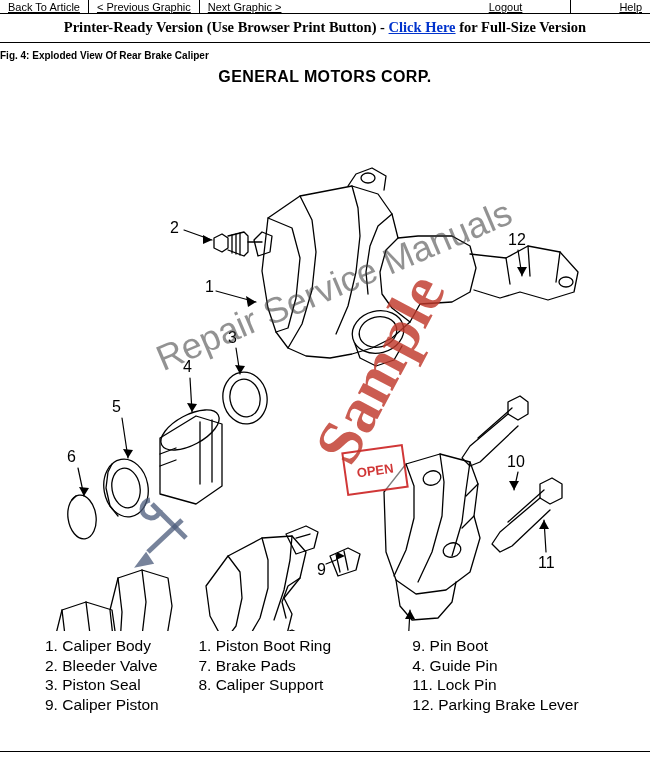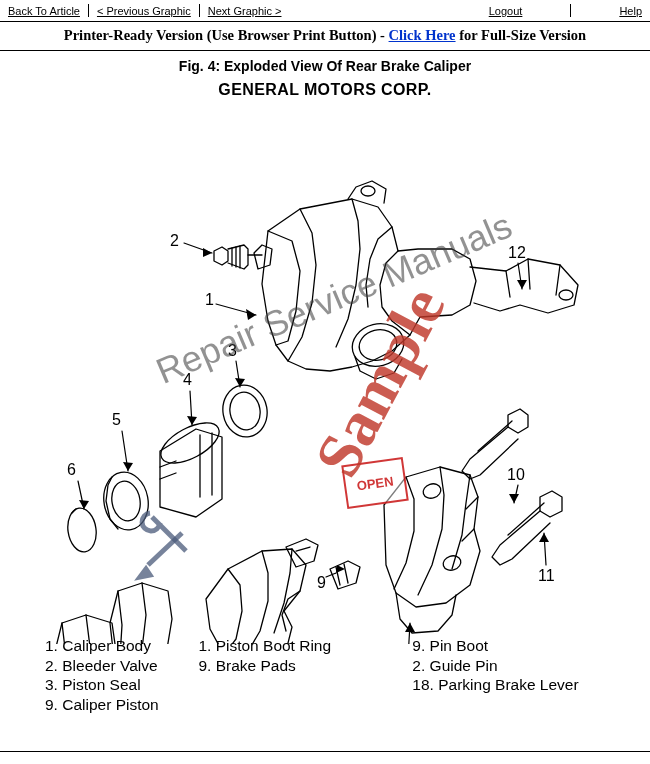--- a/index.html
+++ b/index.html
@@ -11,21 +11,21 @@
     width: 650px;
     height: 764px;
     font-family: "Liberation Serif", serif;
     color: #000;
     position: relative;
     overflow: hidden;
   }
 
   
   .navbar {
-    height: 22px;
+    height: 14px;
     border-bottom: 1px solid #000;
     display: flex;
     align-items: center;
     padding: 0 8px;
     font-family: "Liberation Sans", sans-serif;
     font-size: 11px;
     box-sizing: border-box;
   }
   .nav-left {
     display: flex;
@@ -61,23 +61,22 @@
     padding: 5px 0 6px 0;
   }
   .printer-bar .click-here {
     color: #0033cc;
     text-decoration: underline;
     cursor: pointer;
   }
 
   
   .fig-caption {
-    text-align: center;
-    font-family: "Liberation Sans", sans-serif;
-    font-size: 14px;
+    font-family: "Liberation Sans", sans-serif;
+    font-size: 10px;
     font-weight: bold;
     padding-top: 7px;
   }
   .fig-corp {
     text-align: center;
     font-family: "Liberation Sans", sans-serif;
     font-size: 16px;
     font-weight: bold;
     letter-spacing: 0.4px;
     padding-top: 7px;
@@ -364,23 +363,25 @@
 
 <div class="legend">
   <div class="legend-col c1">
     <div class="legend-item">1. Caliper Body</div>
     <div class="legend-item">2. Bleeder Valve</div>
     <div class="legend-item">3. Piston Seal</div>
     <div class="legend-item">9. Caliper Piston</div>
   </div>
   <div class="legend-col c2">
     <div class="legend-item">1. Piston Boot Ring</div>
-    <div class="legend-item">9. Brake Pads</div>
+    <div class="legend-item">7. Brake Pads</div>
+    <div class="legend-item">8. Caliper Support</div>
   </div>
   <div class="legend-col c3">
     <div class="legend-item">9. Pin Boot</div>
-    <div class="legend-item">2. Guide Pin</div>
-    <div class="legend-item">18. Parking Brake Lever</div>
+    <div class="legend-item">4. Guide Pin</div>
+    <div class="legend-item">11. Lock Pin</div>
+    <div class="legend-item">12. Parking Brake Lever</div>
   </div>
 </div>
 
 <div class="footer-code">G92B04013</div>
 <div class="footer-rule"></div>
 
 </body></html>

